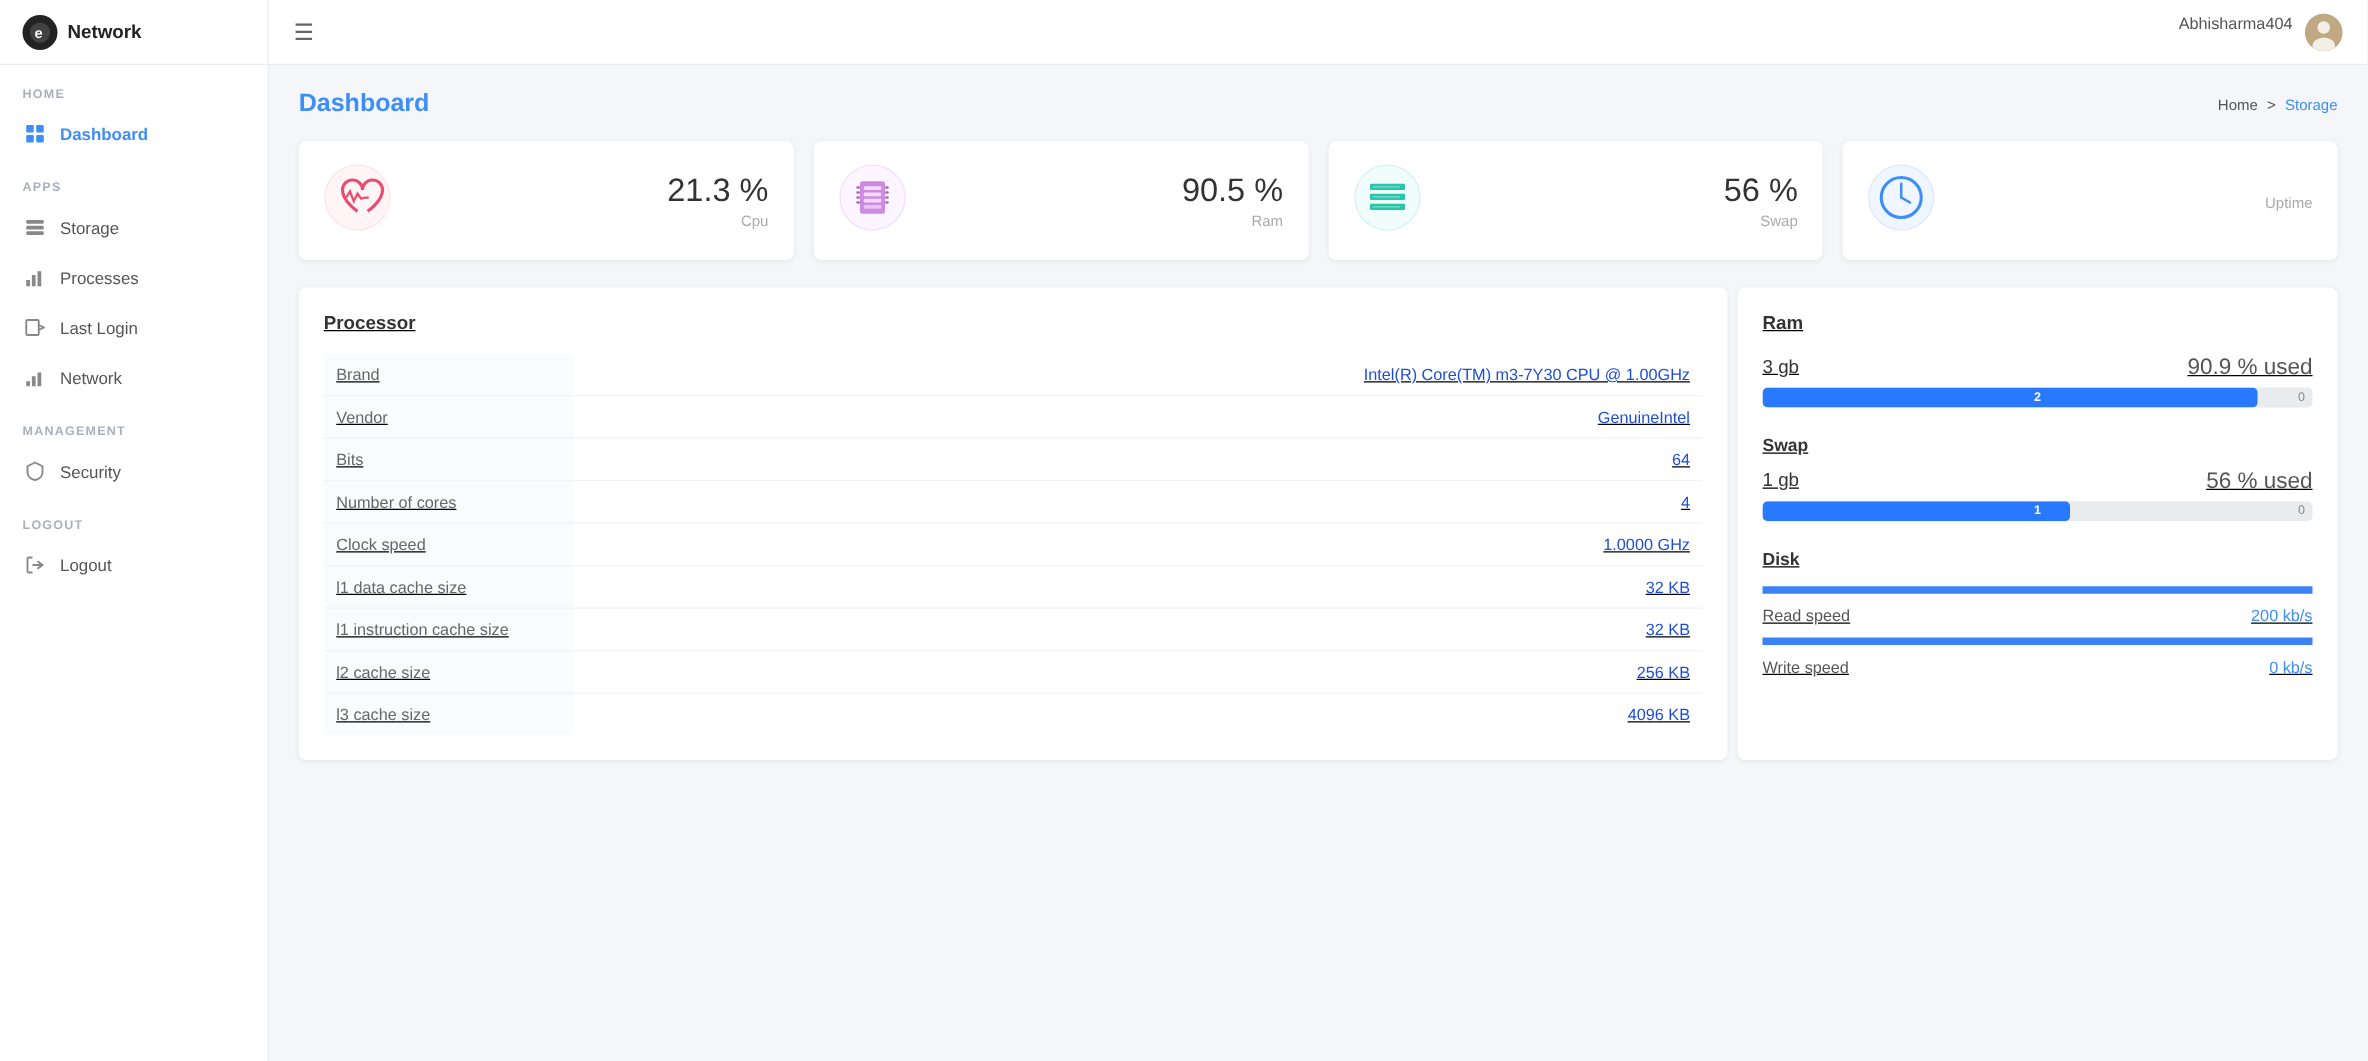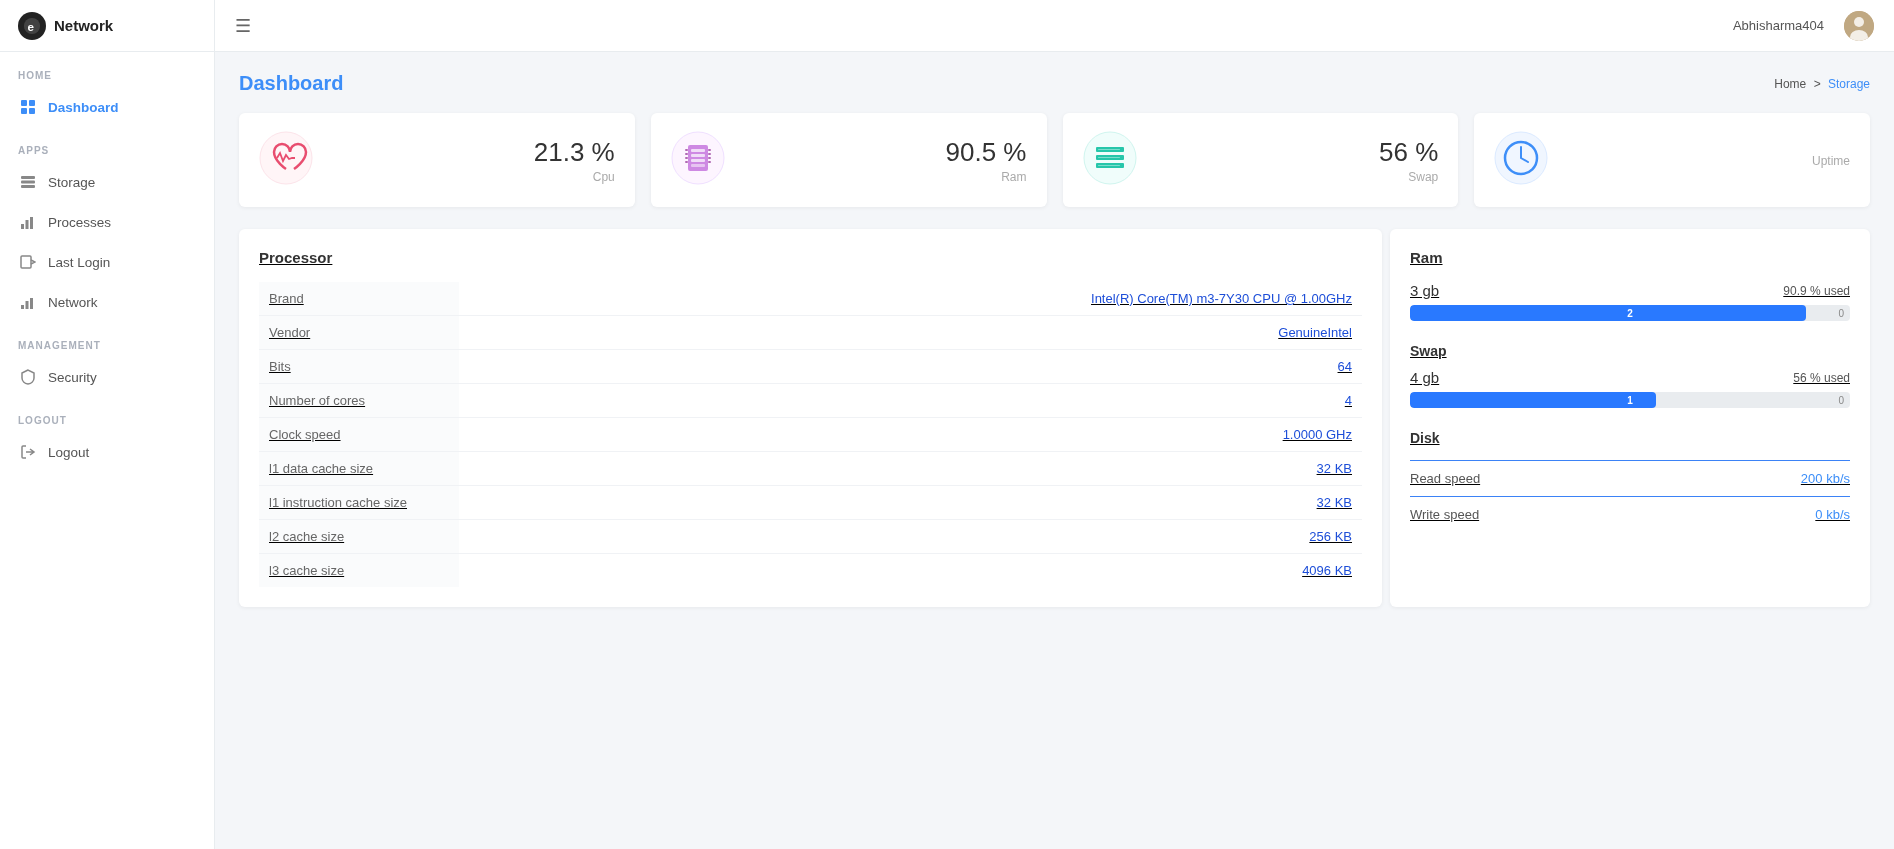--- a/index.html
+++ b/index.html
@@ -77,21 +77,21 @@
       align-items: center;
       padding: 0 20px;
       justify-content: space-between;
       flex-shrink: 0;
     }
     .topbar-left {
       display: flex; align-items: center; gap: 12px;
     }
     .hamburger-icon { font-size: 18px; color: #666; cursor: pointer; }
     .topbar-right {
-      display: flex; align-items: center; gap: 20px;
+      display: flex; align-items: flex-start; gap: 10px;
     }
     .user-name { font-size: 13px; color: #555; }
     .user-avatar {
       width: 30px; height: 30px;
       border-radius: 50%;
       background: #c0a882;
       overflow: hidden;
       display: flex; align-items: center; justify-content: center;
       font-size: 13px; color: #fff;
     }
@@ -169,21 +169,21 @@
     .proc-table td:first-child { color: #666; background: #fafbfc; width: 200px; }
     .proc-table td:last-child { text-align: right; }
 
     .memory-section { margin-bottom: 22px; }
     .memory-section-title { font-size: 14px; font-weight: 600; color: #333; margin-bottom: 10px; }
     .memory-header {
       display: flex; justify-content: space-between; align-items: center;
       margin-bottom: 6px;
     }
     .memory-size { font-size: 15px; font-weight: 500; color: #333; }
-    .memory-used { font-size: 12px; color: #555; }
+    .memory-used { font-size: 18px; color: #555; }
 
     .progress-bar-wrap {
       background: #e9ecef;
       border-radius: 4px;
       height: 16px;
       position: relative;
       overflow: hidden;
     }
     .progress-bar-fill {
       height: 100%;
@@ -199,21 +199,21 @@
       position: absolute; right: 6px; top: 50%; transform: translateY(-50%);
       font-size: 10px; color: #888;
     }
 
     
     .disk-section { margin-top: 4px; }
     .disk-title { font-size: 14px; font-weight: 600; color: #333; margin-bottom: 14px; }
     .disk-row {
       display: flex; justify-content: space-between; align-items: center;
       padding: 10px 0;
-      border-top: 1px solid #3b82f6;
+      border-top: 6px solid #3b82f6;
       font-size: 13px; color: #555;
     }
     .disk-value { color: #3d8ef8; font-weight: 500; }
 
     
     .heart-icon { color: #e84d6f; }
   </style>
 </head>
 <body>
 
@@ -464,21 +464,21 @@
             <div class="progress-bar-fill" style="width:90%">
             </div>
             <span class="progress-bar-label">2</span>
             <span class="progress-bar-end">0</span>
           </div>
         </div>
 
         <div class="memory-section-title">Swap</div>
         <div class="memory-section">
           <div class="memory-header">
-            <span class="memory-size">4 gb</span>
+            <span class="memory-size">1 gb</span>
             <span class="memory-used">56 % used</span>
           </div>
           <div class="progress-bar-wrap">
             <div class="progress-bar-fill" style="width:56%">
             </div>
             <span class="progress-bar-label">1</span>
             <span class="progress-bar-end">0</span>
           </div>
         </div>
 

